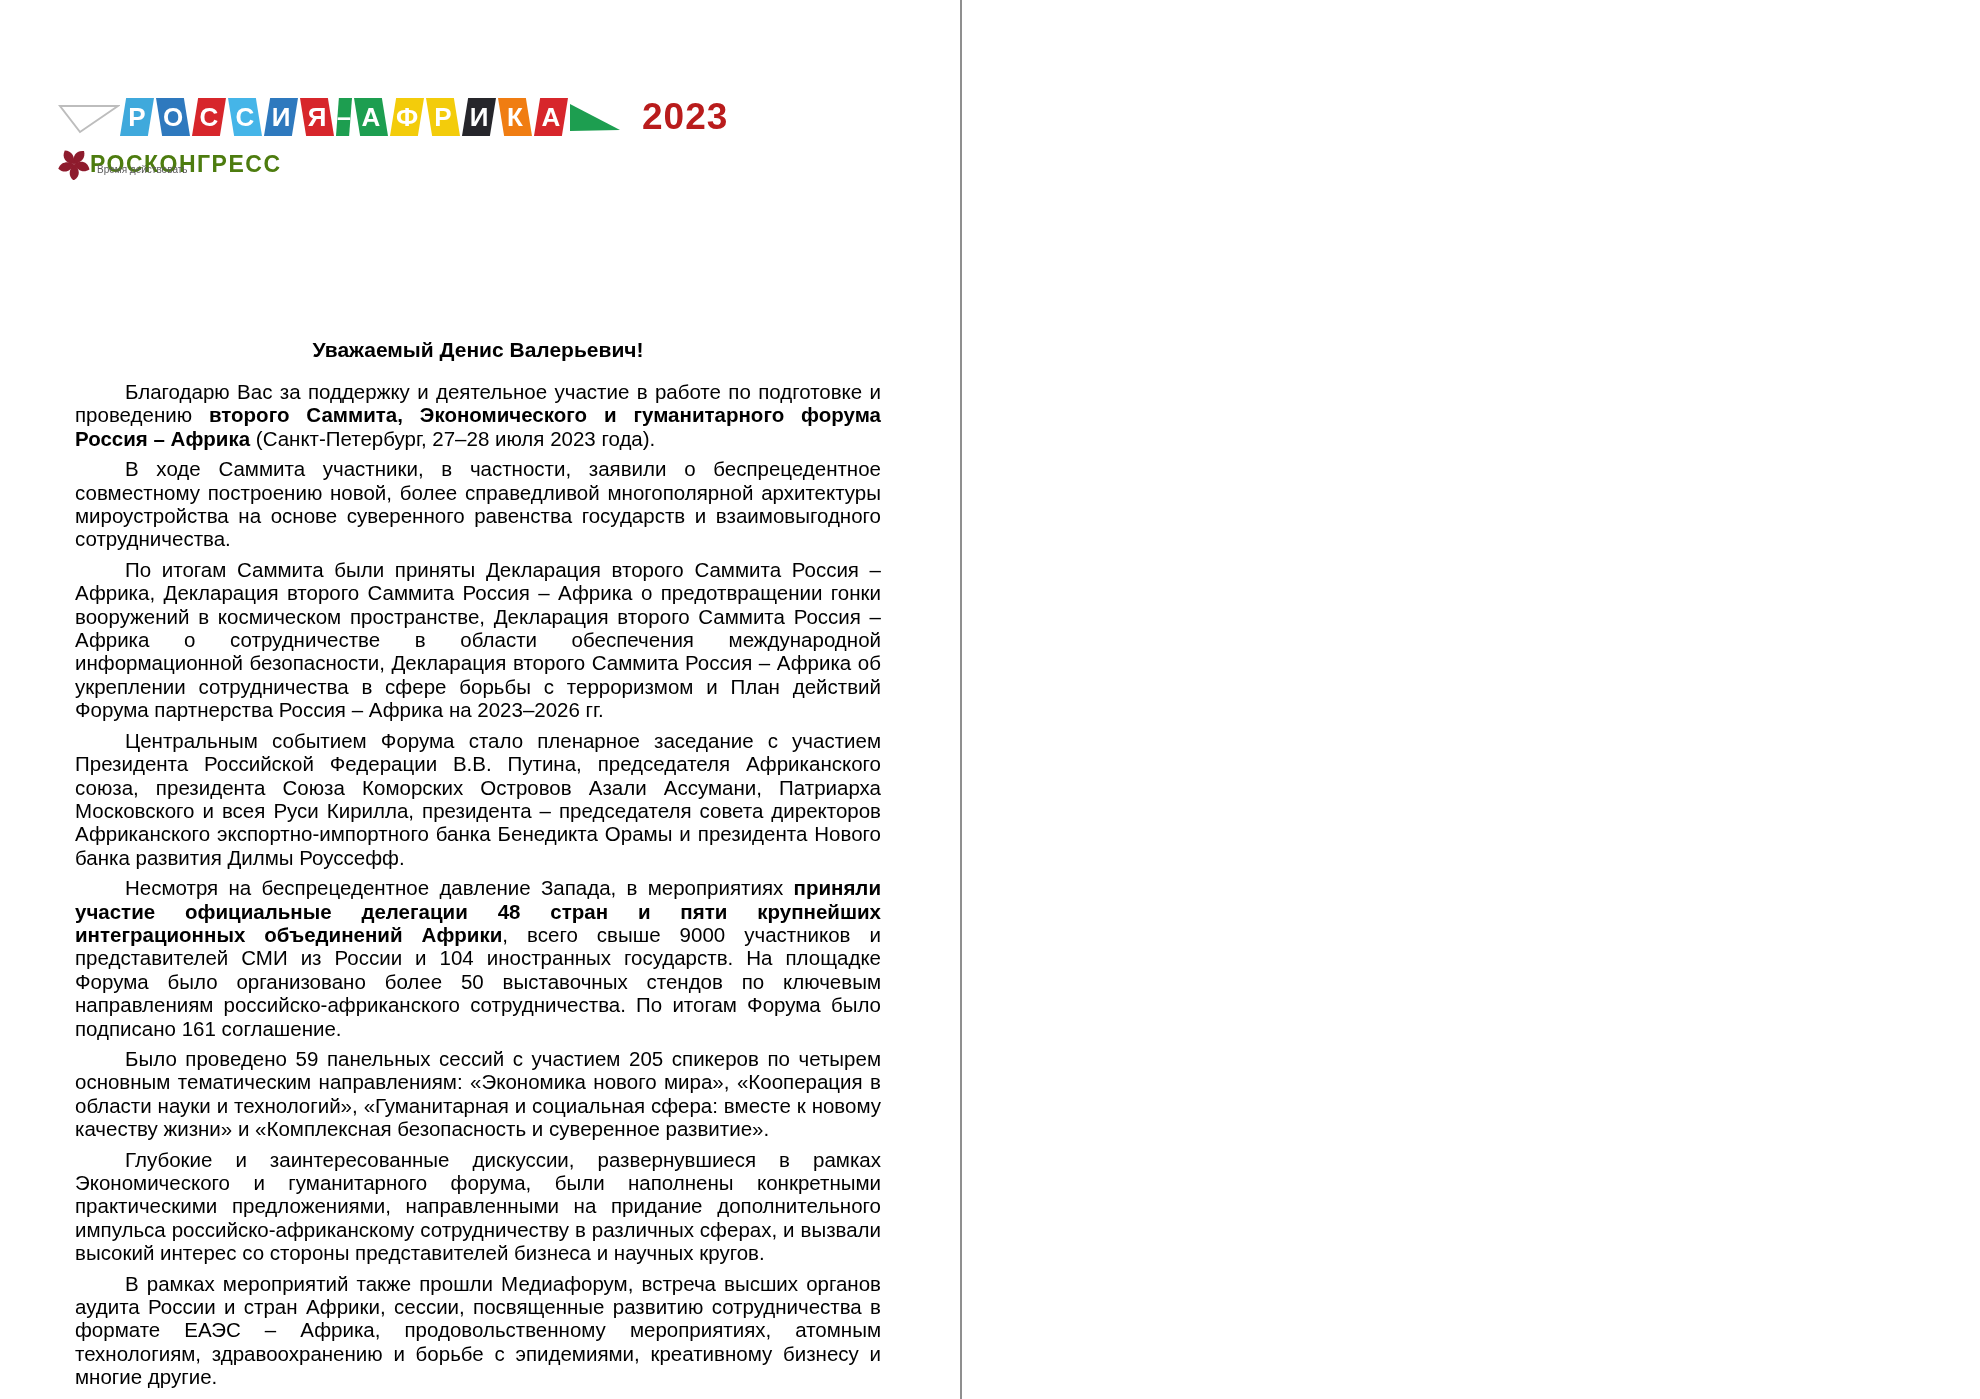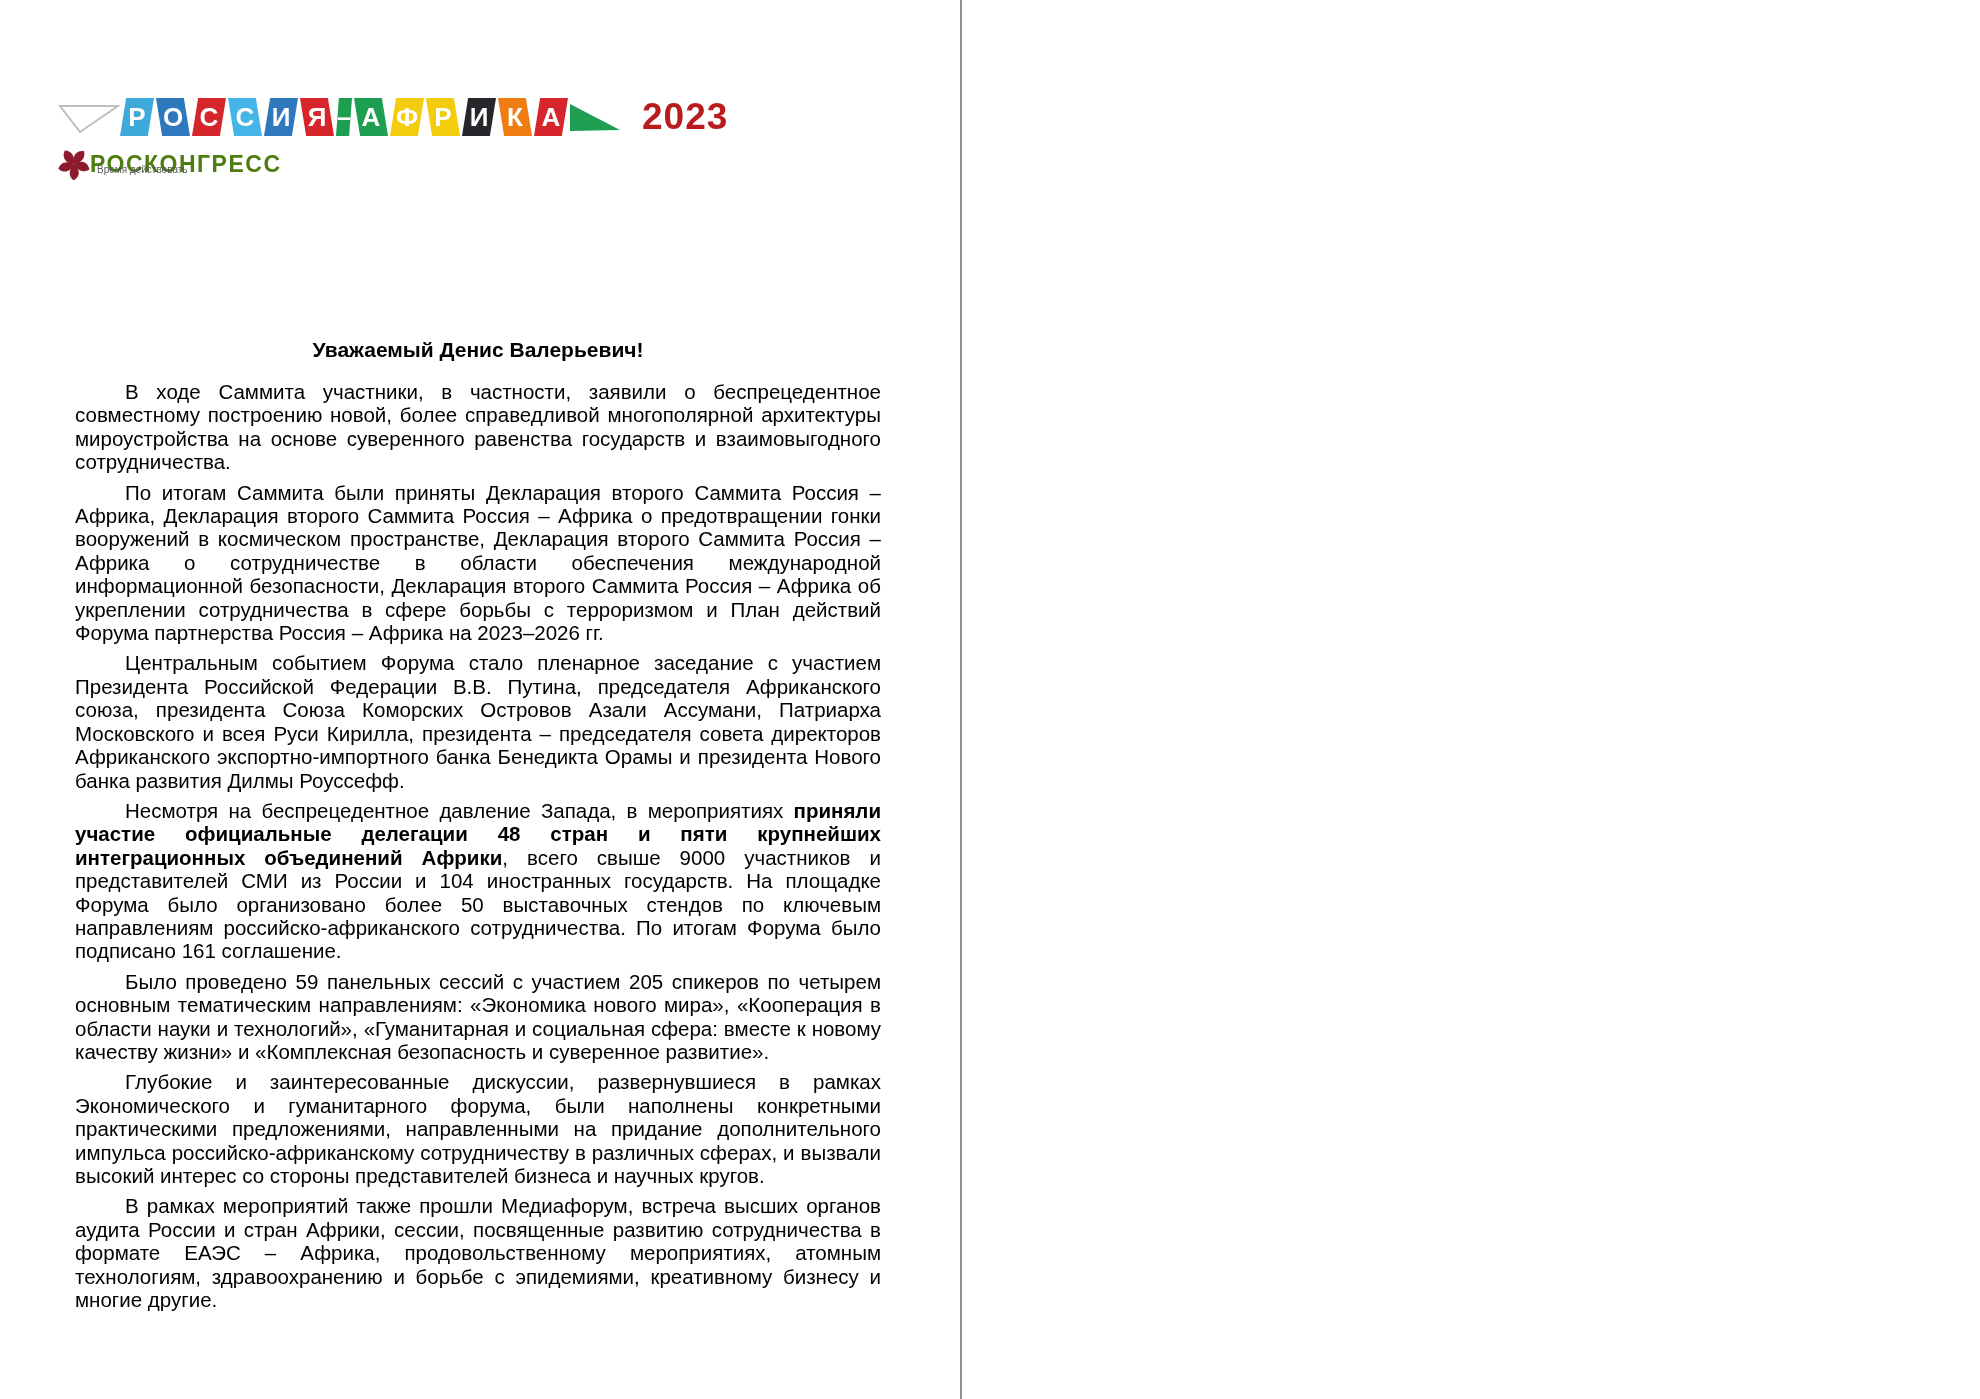--- a/index.html
+++ b/index.html
@@ -80,20 +80,21 @@
       </g>
     </svg>
     <span class="rc-label">РОСКОНГРЕСС</span>
   </div>
   <div class="rc-tagline">Время действовать</div>
 
 
   <div class="salutation">Уважаемый Денис Валерьевич!</div>
 
   <div class="body-left">
+      <p class="para"><span>Благодарю Вас за поддержку и деятельное участие в работе по подготовке и проведению </span><span class="b">второго Саммита, Экономического и гуманитарного форума Россия – Африка</span><span> (Санкт-Петербург, 27–28 июля 2023 года).</span></p>
       <p class="para"><span>В ходе Саммита участники, в частности, заявили о беспрецедентное совместному построению новой, более справедливой многополярной архитектуры мироустройства на основе суверенного равенства государств и взаимовыгодного сотрудничества.</span></p>
       <p class="para"><span>По итогам Саммита были приняты Декларация второго Саммита Россия – Африка, Декларация второго Саммита Россия – Африка о предотвращении гонки вооружений в космическом пространстве, Декларация второго Саммита Россия – Африка о сотрудничестве в области обеспечения международной информационной безопасности, Декларация второго Саммита Россия – Африка об укреплении сотрудничества в сфере борьбы с терроризмом и План действий Форума партнерства Россия – Африка на 2023–2026 гг.</span></p>
       <p class="para"><span>Центральным событием Форума стало пленарное заседание с участием Президента Российской Федерации В.В. Путина, председателя Африканского союза, президента Союза Коморских Островов Азали Ассумани, Патриарха Московского и всея Руси Кирилла, президента – председателя совета директоров Африканского экспортно-импортного банка Бенедикта Орамы и президента Нового банка развития Дилмы Роуссефф.</span></p>
       <p class="para"><span>Несмотря на беспрецедентное давление Запада, в мероприятиях </span><span class="b">приняли участие официальные делегации 48 стран и пяти крупнейших интеграционных объединений Африки</span><span>, всего свыше 9000 участников и представителей СМИ из России и 104 иностранных государств. На площадке Форума было организовано более 50 выставочных стендов по ключевым направлениям российско-африканского сотрудничества. По итогам Форума было подписано 161 соглашение.</span></p>
       <p class="para"><span>Было проведено 59 панельных сессий с участием 205 спикеров по четырем основным тематическим направлениям: «Экономика нового мира», «Кооперация в области науки и технологий», «Гуманитарная и социальная сфера: вместе к новому качеству жизни» и «Комплексная безопасность и суверенное развитие».</span></p>
       <p class="para"><span>Глубокие и заинтересованные дискуссии, развернувшиеся в рамках Экономического и гуманитарного форума, были наполнены конкретными практическими предложениями, направленными на придание дополнительного импульса российско-африканскому сотрудничеству в различных сферах, и вызвали высокий интерес со стороны представителей бизнеса и научных кругов.</span></p>
       <p class="para"><span>В рамках мероприятий также прошли Медиафорум, встреча высших органов аудита России и стран Африки, сессии, посвященные развитию сотрудничества в формате ЕАЭС – Африка, продовольственному мероприятиях, атомным технологиям, здравоохранению и борьбе с эпидемиями, креативному бизнесу и многие другие.</span></p>
     </div>
 </div>
 

